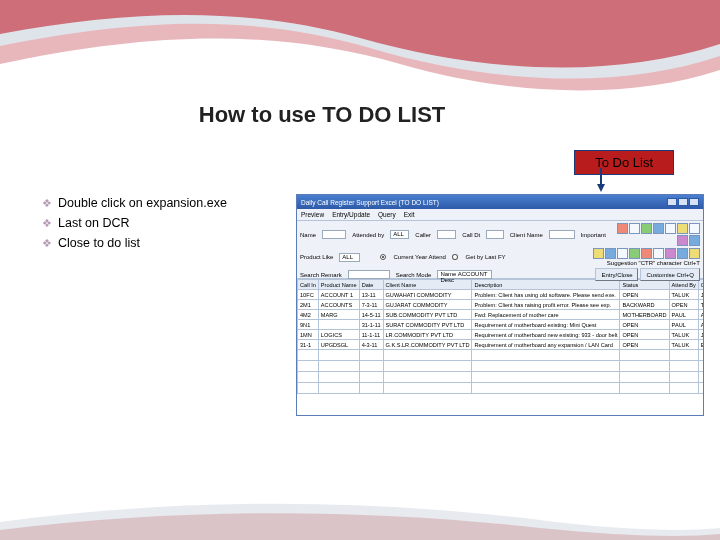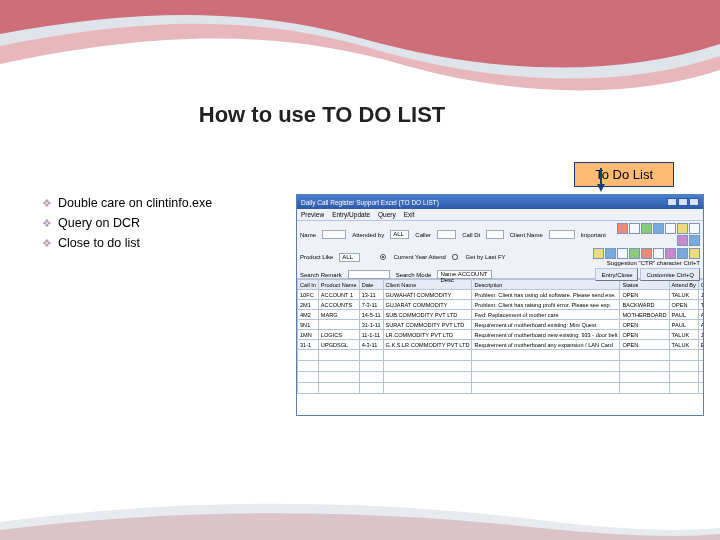--- a/index.html
+++ b/index.html
@@ -17,22 +17,22 @@
   }
   .title {
     position: absolute;
     top: 102px; left: 0; width: 644px;
     text-align: center;
     font-size: 22px; font-weight: bold;
     color: #222;
   }
   .callout-box {
     position: absolute;
-    top: 162px; right: 46px;
-    background: #fdba74;
+    top: 150px; right: 46px;
+    background: #b91c1c;
     border: 1.5px solid #1a3c7a;
     padding: 4px 20px;
     font-size: 13px;
     color: #000;
   }
   .callout-line {
     position: absolute;
     top: 168px; right: 118px;
     width: 2px; height: 24px;
   }
@@ -163,25 +163,25 @@
 </svg>
 
 <h1 class="title">How to use TO DO LIST</h1>
 
 <div class="callout-box">To Do List</div>
 <div class="callout-line"></div>
 
 <ul class="instructions">
   <li>
     <span class="diamond-bullet">❖</span>
-    <span>Double care on clintinfo.exe</span>
+    <span>Double click on expansion.exe</span>
   </li>
   <li>
     <span class="diamond-bullet">❖</span>
-    <span>Query on DCR</span>
+    <span>Last on DCR</span>
   </li>
   <li>
     <span class="diamond-bullet">❖</span>
     <span>Close to do list</span>
   </li>
 </ul>
 
 <div class="app-window">
   <div class="titlebar">
     <span>Daily Call Register Support Excel (TO DO LIST)</span>

